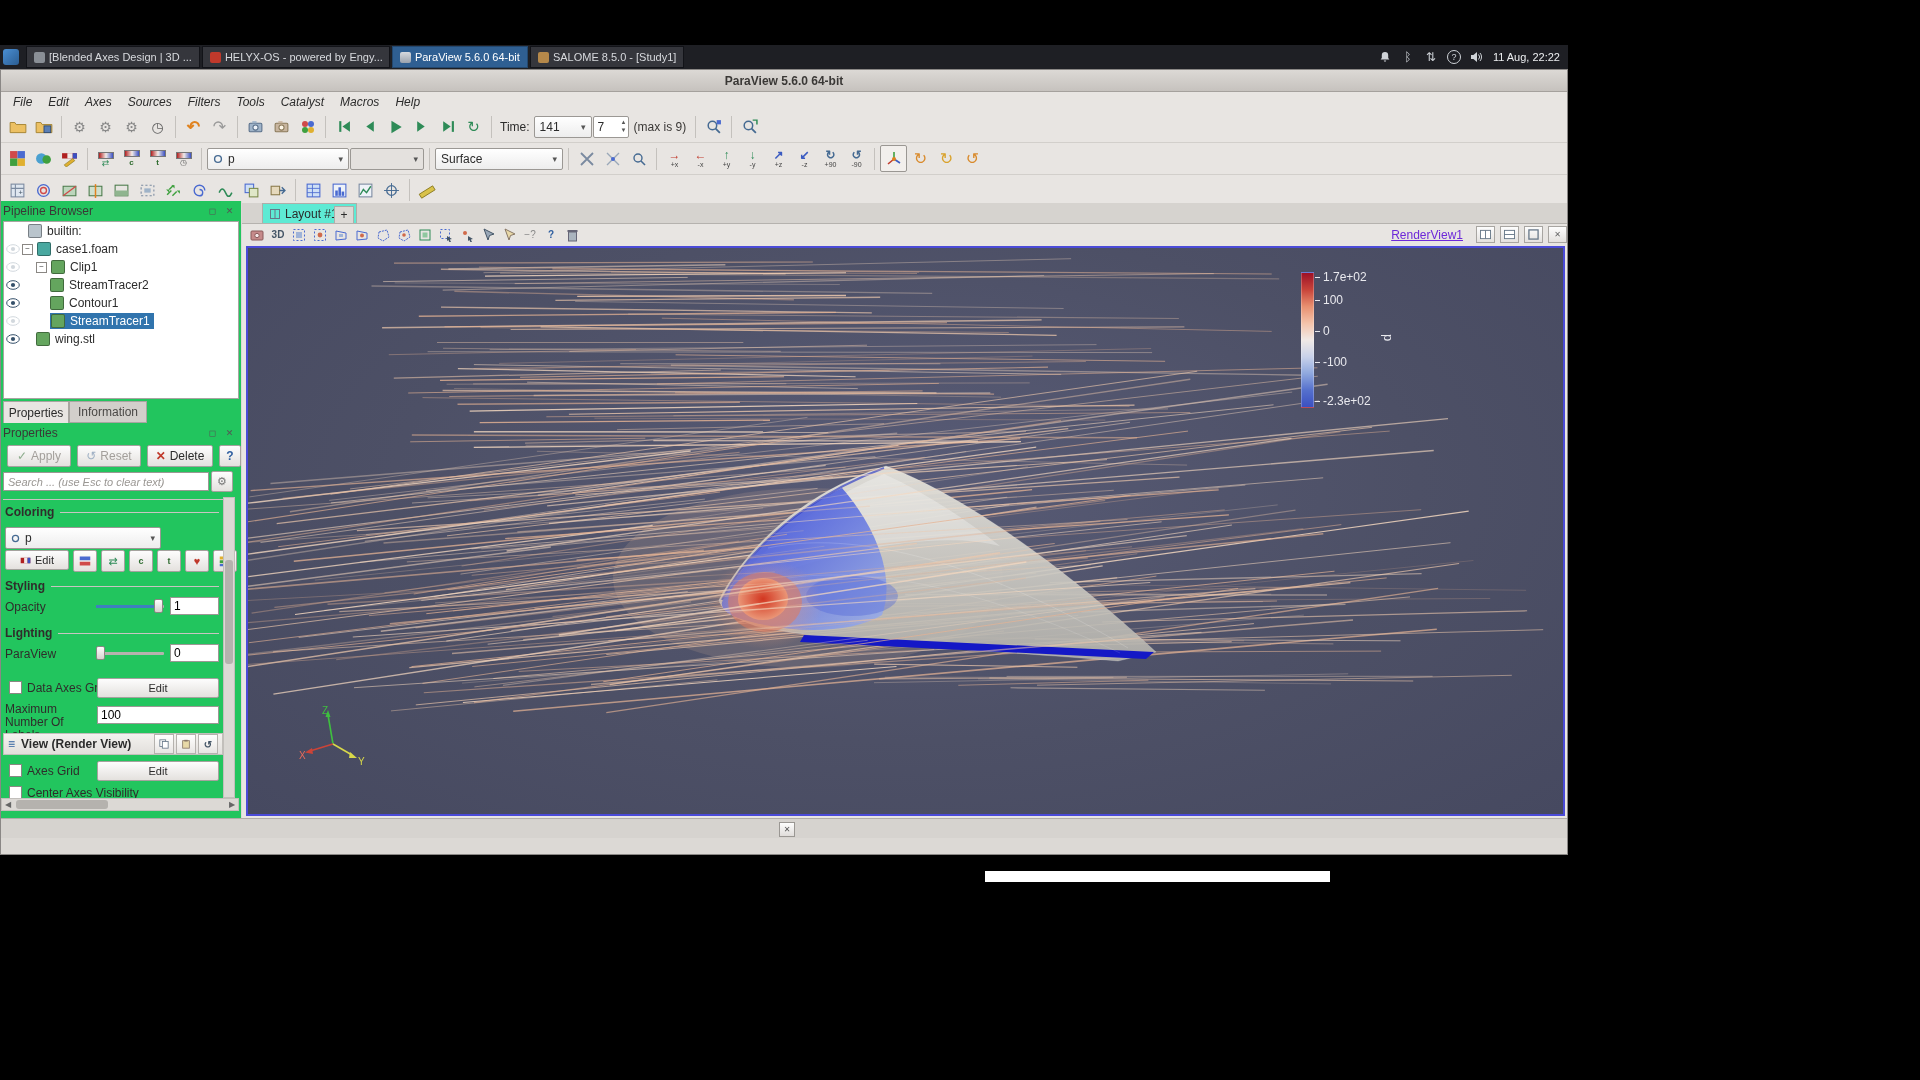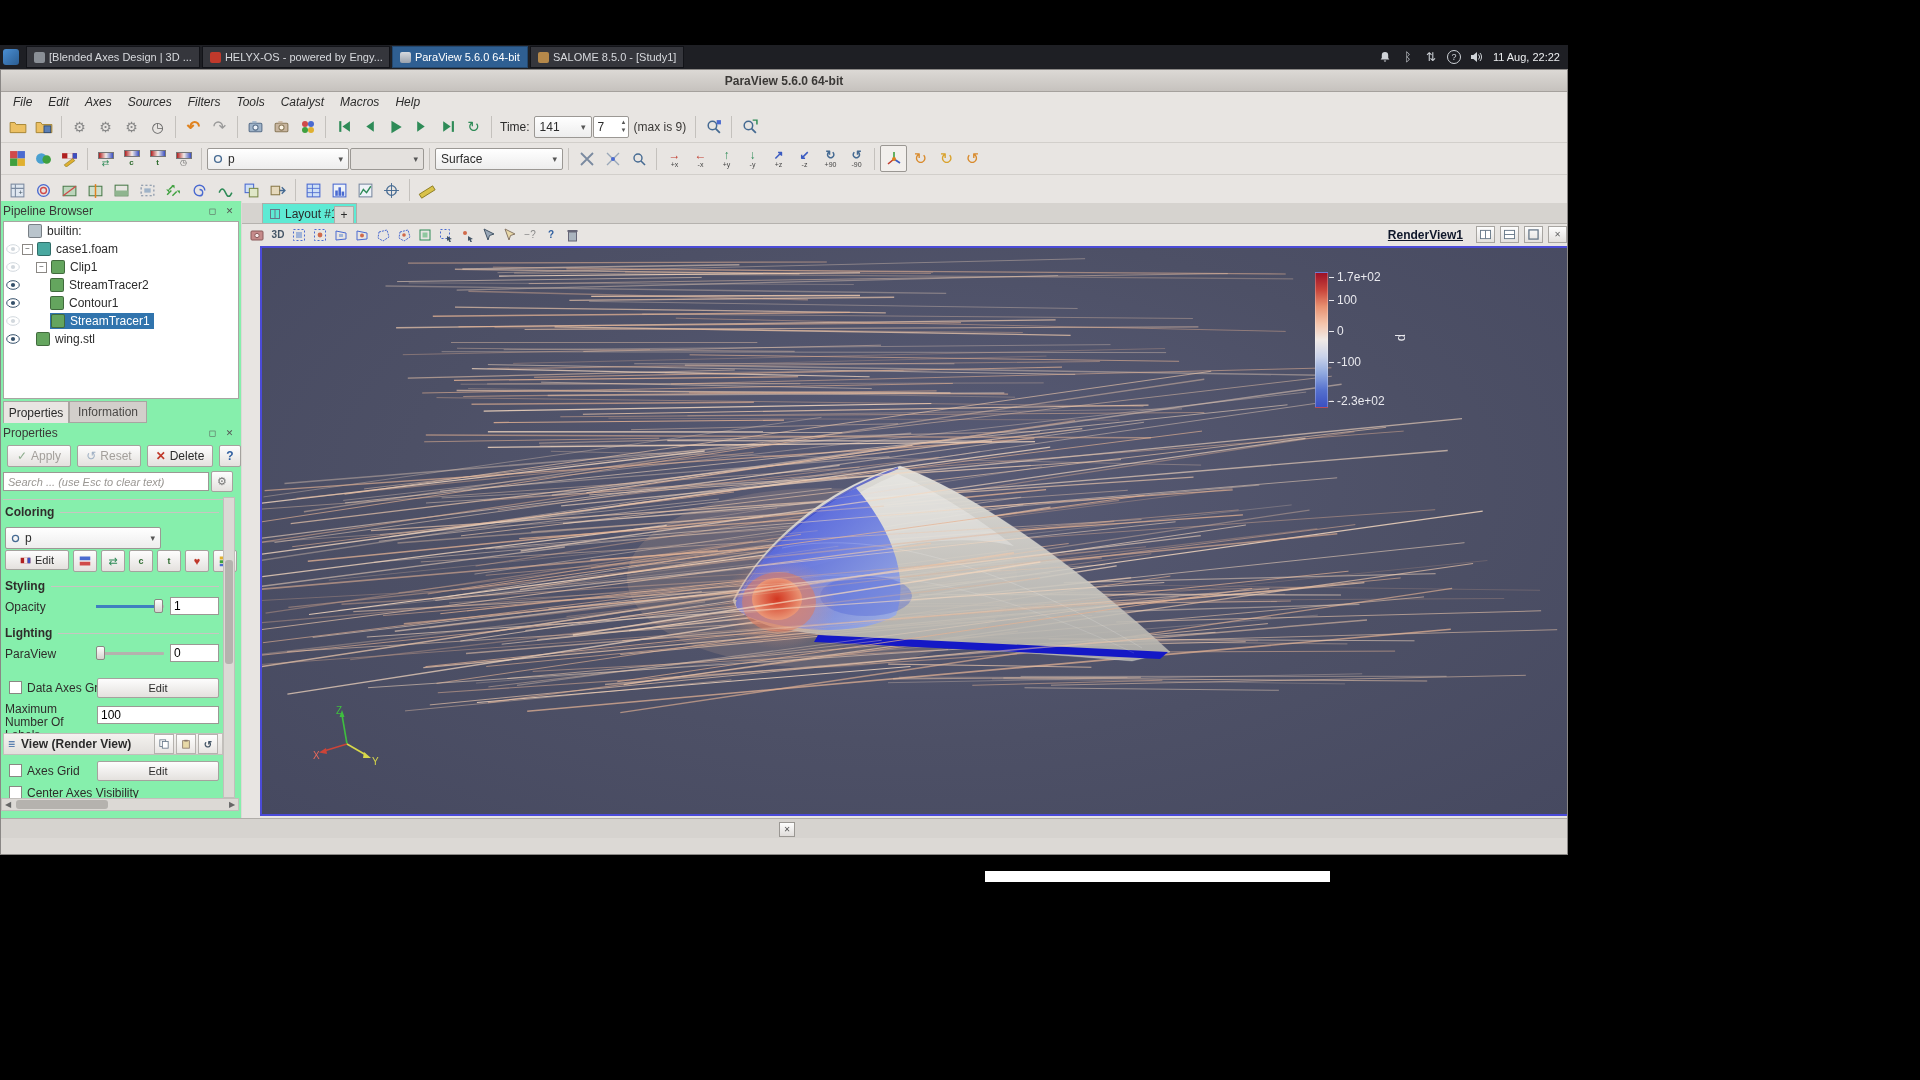--- a/index.html
+++ b/index.html
@@ -34,21 +34,21 @@
   .spinbox{height:20px;width:30px;background:#fff;border:1px solid #9b9894;border-radius:2px;display:flex;align-items:center;padding-left:4px;position:relative;flex:none;}
   .spinarr{position:absolute;right:1px;top:1px;display:flex;flex-direction:column;font-size:6px;color:#555;line-height:8px;}
   .cambtn{width:25px;height:27px;display:flex;flex-direction:column;align-items:center;justify-content:center;line-height:1;flex:none;}
   .cambtn .aarr{font-size:12px;font-weight:bold;}
   .cambtn .albl{font-size:7px;color:#444;}
   .gradmini{width:14px;height:5px;background:linear-gradient(90deg,#b02020,#f2ece8,#3b50c1);border:1px solid #777;}
   .mini-letter{font-size:8px;color:#2e6b2e;font-weight:bold;}
 
   
   .mainarea{position:absolute;left:0;top:131px;width:1568px;height:617px;background:#dcd9d5;}
-  .leftdock{position:absolute;left:0;top:0;width:240px;height:617px;background:#86efac;}
+  .leftdock{position:absolute;left:0;top:0;width:240px;height:617px;background:#22c55e;}
   .dockhdr{position:absolute;left:2px;height:16px;display:flex;align-items:center;font-size:12px;color:#3a3836;width:236px;}
   .hdrbtns{margin-left:auto;display:flex;gap:2px;padding-right:2px;}
   .hbtn{width:13px;height:13px;display:flex;align-items:center;justify-content:center;font-size:9px;color:#555;border:1px solid transparent;}
   .tree{position:absolute;left:2px;top:20px;width:236px;height:178px;background:#fff;border:1px solid #a8a5a1;box-sizing:border-box;overflow:hidden;}
   .trow{height:18px;display:flex;align-items:center;}
   .gut{width:18px;display:flex;align-items:center;justify-content:center;flex:none;}
   .eye{opacity:1;} .eye.off{opacity:.22;}
   .expander{width:9px;height:9px;border:1px solid #8a8783;background:#fff;font-size:8px;line-height:7px;text-align:center;color:#444;margin-right:4px;flex:none;}
   .nicon{width:12px;height:12px;border-radius:2px;margin-right:5px;flex:none;border:1px solid rgba(0,0,0,.35);}
   .nicon.server{background:#b9c4cc;}
@@ -81,23 +81,23 @@
   .harr{width:12px;text-align:center;font-size:8px;color:#666;}
   .hthumb{width:92px;height:9px;background:#b5b2ae;border-radius:3px;margin-left:2px;}
 
   
   .renderarea{position:absolute;left:241px;top:0;width:1327px;height:617px;background:#e8e5e2;}
   .tabbar{position:absolute;left:0;top:2px;width:1327px;height:21px;background:#d6d3cf;border-bottom:1px solid #b5b2ae;box-sizing:border-box;}
   .vtab{position:absolute;left:6px;top:0;height:20px;background:#5eead4;border:1px solid #b0ada9;border-bottom:none;display:flex;align-items:center;gap:5px;padding:0 7px;box-sizing:border-box;margin-left:14px;}
   .plustab{position:absolute;left:92px;top:3px;width:20px;height:17px;background:#dcd9d5;border:1px solid #b0ada9;border-bottom:none;display:flex;align-items:center;justify-content:center;box-sizing:border-box;}
   .viewtb{position:absolute;left:0;top:23px;width:1327px;height:21px;display:flex;align-items:center;padding-left:6px;gap:3px;box-sizing:border-box;}
   .vicon{width:18px;height:17px;display:flex;align-items:center;justify-content:center;flex:none;}
-  .rvname{margin-left:auto;font-weight:bold;text-decoration:underline;color:#0f172a;padding-right:10px;}
+  .rvname{margin-left:auto;font-weight:normal;text-decoration:underline;color:#6d28d9;padding-right:10px;}
   .lybtn{width:19px;height:17px;border:1px solid #a8a5a1;background:linear-gradient(#fdfdfd,#e4e1de);display:flex;align-items:center;justify-content:center;margin-right:2px;flex:none;box-sizing:border-box;}
-  .viewport{position:absolute;left:18px;top:45px;width:1315px;height:566px;border:2px solid #4b4bd8;background:radial-gradient(ellipse at 50% 42%,#585b76 0%,#4d5066 55%,#464960 100%);overflow:hidden;}
+  .viewport{position:absolute;left:4px;top:45px;width:1315px;height:566px;border:2px solid #4b4bd8;background:radial-gradient(ellipse at 50% 42%,#585b76 0%,#4d5066 55%,#464960 100%);overflow:hidden;}
   .legend{position:absolute;left:1053px;top:24px;width:180px;height:160px;color:#e9e9ee;}
   .lbar{position:absolute;left:0;top:0;width:13px;height:136px;border:1px solid rgba(255,255,255,.25);box-sizing:border-box;}
   .ltick{position:absolute;left:22px;font-size:12px;white-space:nowrap;}
   .ltick::before{content:"";position:absolute;left:-8px;top:7px;width:5px;height:1px;background:#e9e9ee;}
   .ltitle{position:absolute;left:84px;top:58px;transform:rotate(90deg);font-size:13px;}
   .triad{position:absolute;left:50px;top:458px;}
   .bottombar{position:absolute;left:0;top:748px;width:1568px;height:20px;background:#d6d3cf;border-top:1px solid #b0ada9;box-sizing:border-box;}
   .bclose{position:absolute;left:778px;top:3px;width:14px;height:13px;border:1px solid #9a9793;background:linear-gradient(#fdfdfd,#e0ddda);display:flex;align-items:center;justify-content:center;font-size:8px;color:#555;}
   .statusrest{position:absolute;left:0;top:768px;width:1568px;height:18px;background:#dcd9d5;}
   .whitestrip{position:absolute;left:985px;top:871px;width:345px;height:11px;background:#ffffff;}

